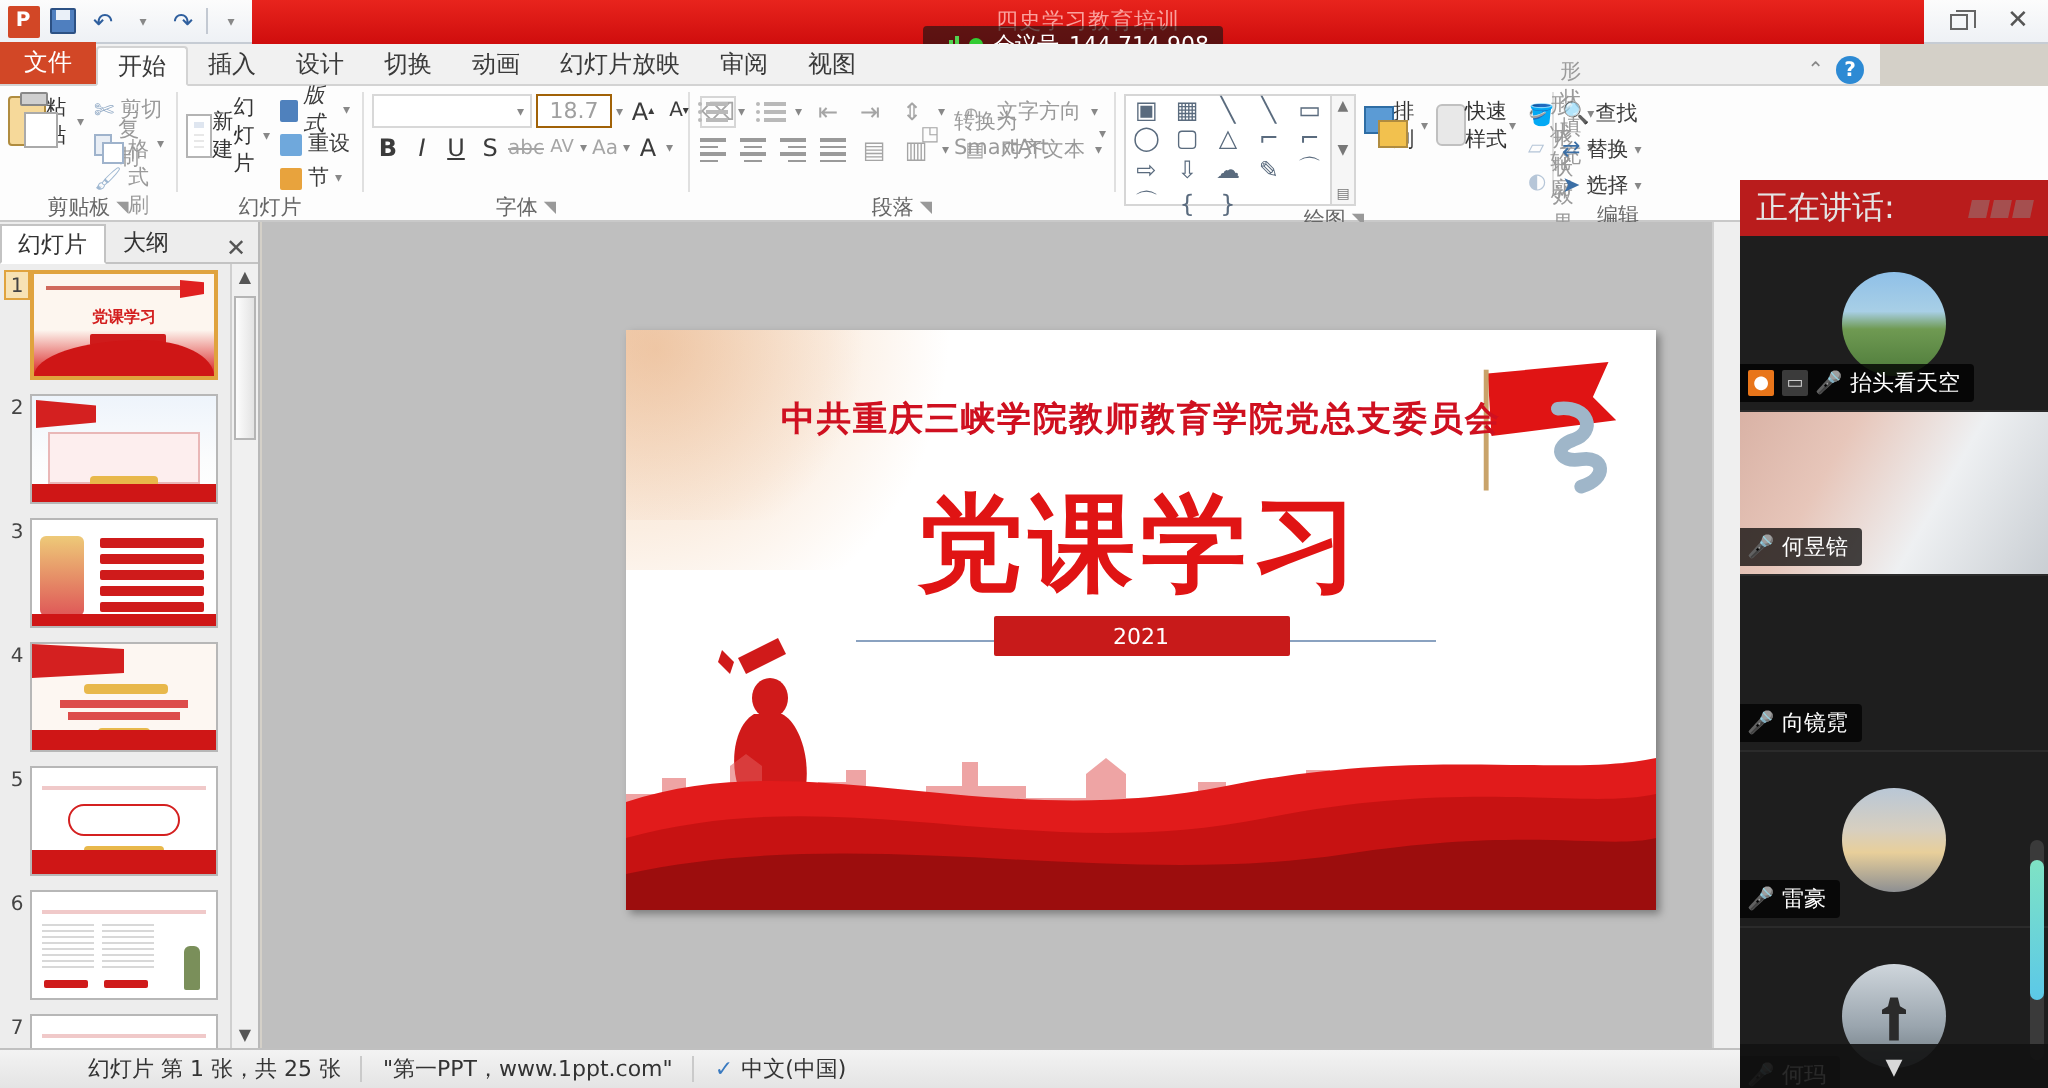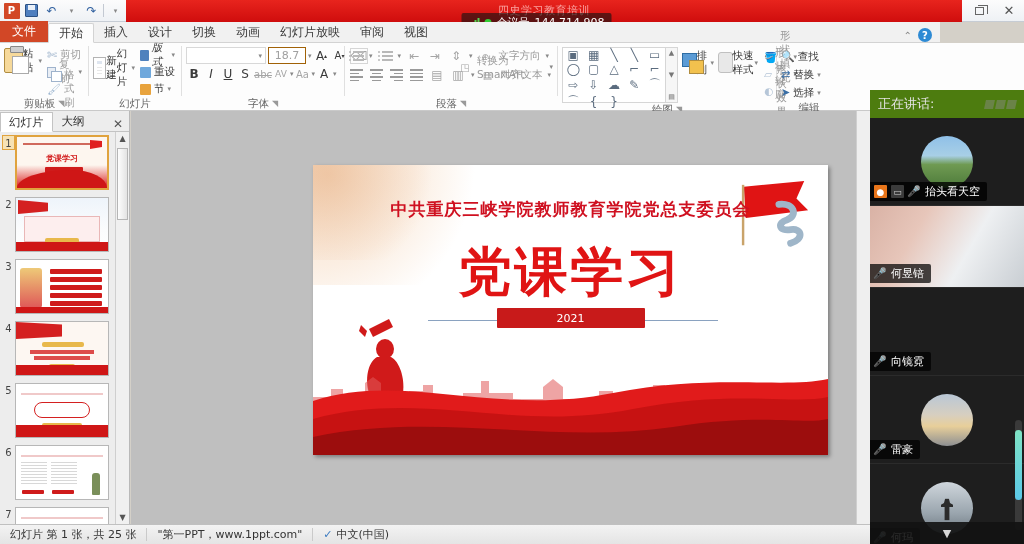--- a/index.html
+++ b/index.html
@@ -318,21 +318,21 @@
   }
   .stage-vscroll {
     position:absolute; right:0; top:0; width:14px; bottom:0; background:#efefef;
     border-left:1px solid #cfcfcf;
   }
 
   
   .statusbar {
     position:absolute; left:0; bottom:0; width:1024px; height:20px;
     background: linear-gradient(#f3f3f3,#e4e4e4); border-top:1px solid #c0c0c0;
-    display:flex; align-items:center; font-size:11px; color:#333;
+    display:flex; align-items:center; font-size:11px; color:#333;padding-left:34px;
   }
   .sb-item { padding: 0 10px; display:flex;align-items:center;gap:4px; }
   .sb-sep { width:1px;height:13px;background:#cacaca; }
   .sb-right { margin-left:auto; display:flex;align-items:center; }
   .viewbtn {
     width:17px;height:15px;border:1px solid transparent; margin:0 1px;
     display:flex;align-items:center;justify-content:center;
   }
   .viewbtn.active { border-color:#e0a33e; background:#fdf0d5; }
   .vb-normal { width:11px;height:9px;border:1px solid #5a6b7e;position:relative; }
@@ -344,21 +344,21 @@
   .vb-show { width:11px;height:9px;background:#5a6b7e; }
   .lang-ico { color:#3a7ac0; font-size:11px; }
 
   
   .vpanel {
     position:absolute; right:0; top:90px; width:154px; bottom:0;
     background:#1e1e1e; color:#ddd; overflow:hidden;
   }
   .vp-header {
     height:28px; display:flex;align-items:center;justify-content:space-between;
-    padding:0 8px; background:#4d7c0f; font-size:13px; color:#e4e4e4;
+    padding:0 8px; background:#b91c1c; font-size:16px; color:#e4e4e4;
   }
   .vp-logo { display:flex; gap:2px; opacity:.45; }
   .vp-logo i { width:9px;height:9px;background:#8d8d8d;transform:skewX(-12deg);display:block; }
   .vp-tile {
     position:relative; height:88px; border-bottom:1px solid #2b2b2b;
     display:flex;align-items:center;justify-content:center; overflow:hidden;
   }
   .vp-avatar {
     width:52px;height:52px;border-radius:50%;overflow:hidden;
     display:flex;align-items:center;justify-content:center;

